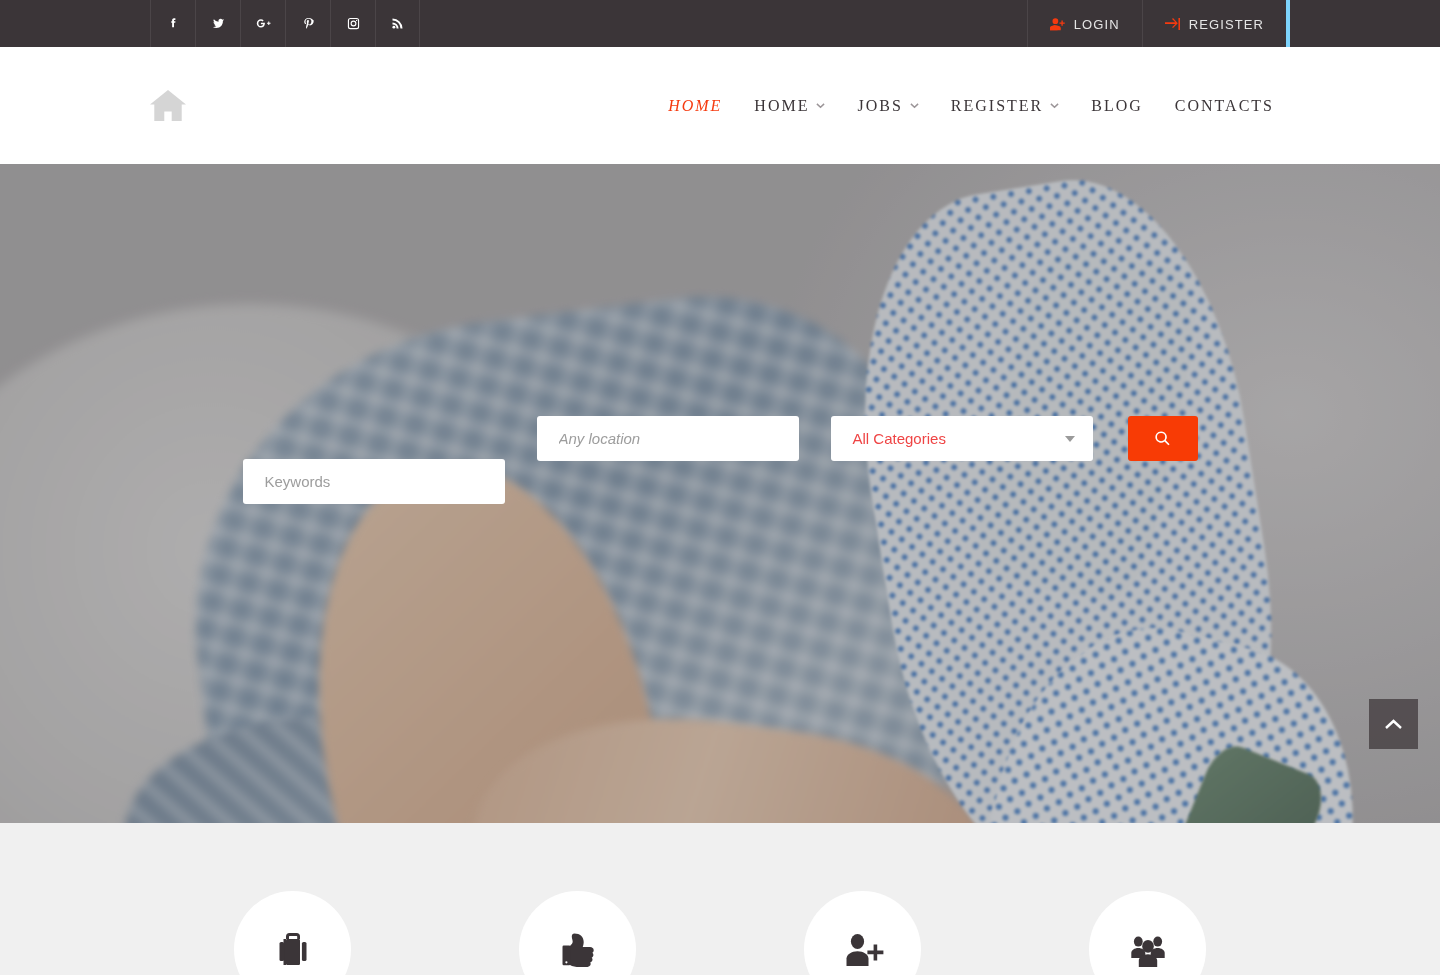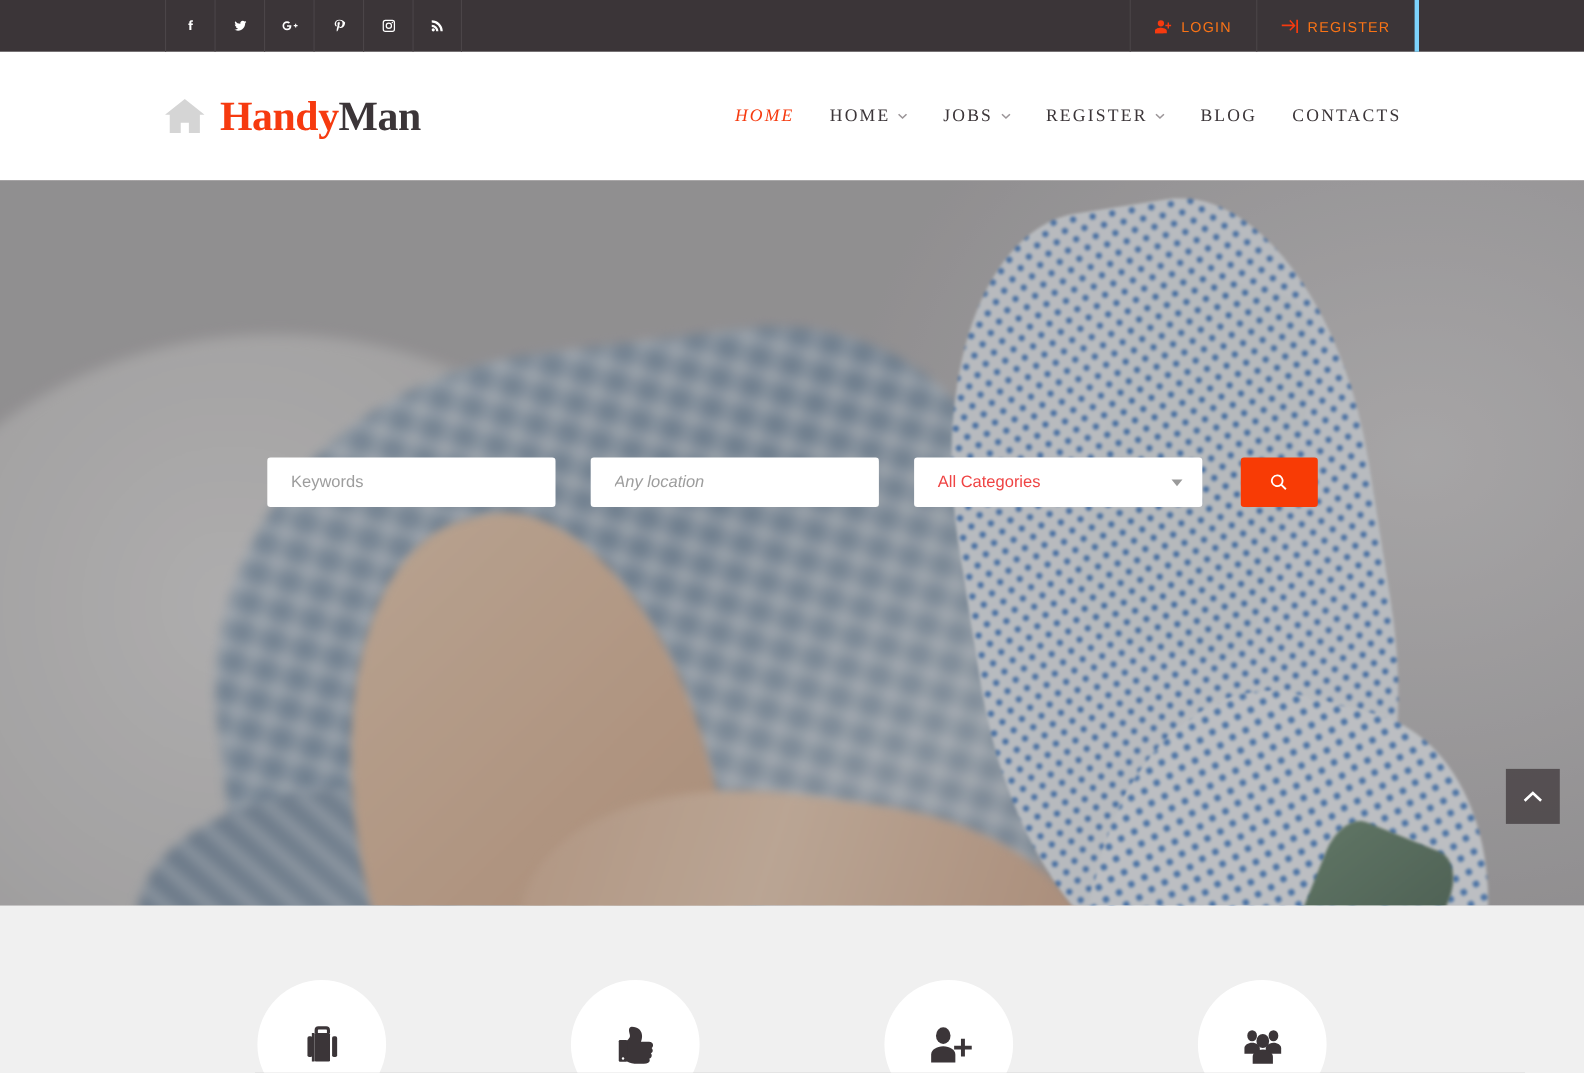--- a/index.html
+++ b/index.html
@@ -38,21 +38,21 @@
   }
   .social-link:last-child { border-right: 1px solid #4b4548; }
   .social-link svg { width: 15px; height: 15px; fill: #ffffff; display: block; }
 
   .account-link {
     display: flex;
     align-items: center;
     gap: 9px;
     padding: 0 22px;
     border-left: 1px solid #4b4548;
-    color: #f97316;
+    color: #e5e5e5;
     text-decoration: none;
     font-size: 13px;
     letter-spacing: 1.1px;
     font-family: "Liberation Sans", sans-serif;
     cursor: pointer;
   }
   .account-link:last-child { border-right: 4px solid #7dd3fc; }
   .account-link svg { width: 15px; height: 14px; fill: #f63a0f; display: block; }
   .account-label { line-height: 1; padding-top: 1px; }
 
@@ -246,21 +246,21 @@
     background: #ffffff;
     border: none;
     border-radius: 3px;
     font-size: 15px;
     color: #3b3538;
     padding: 0 22px;
     font-family: "Liberation Sans", sans-serif;
     outline: none;
   }
   .field::placeholder { color: #9d9d9d; }
-  .field-keywords { width: 262px; }
+  .field-keywords { width: 262px; margin-top: 43px; }
   .field-location { width: 262px; font-style: italic; }
   .select-wrap {
     position: relative;
     width: 262px;
     height: 45px;
     background: #ffffff;
     border-radius: 3px;
     display: flex;
     align-items: center;
     padding: 0 22px;
@@ -406,23 +406,20 @@
       </a>
     </div>
   </div>
 
   <div class="header">
     <a class="logo">
       <span class="logo-icon">
         <svg viewBox="0 0 36 33">
             <path d="M18 1 0 15.4h4.3V32h10V22.6h7.4V32h10V15.4H36z"></path>
           </svg>
-      </span>
-      <span class="logo-text">
-        <span class="part-a">Handy</span><span class="part-b">Man</span>
       </span>
     </a>
 
     <nav class="mainnav">
       <a class="nav-item active">
         <span>HOME</span>
       </a>
       <a class="nav-item">
         <span>HOME</span>
         <span class="nav-caret">

